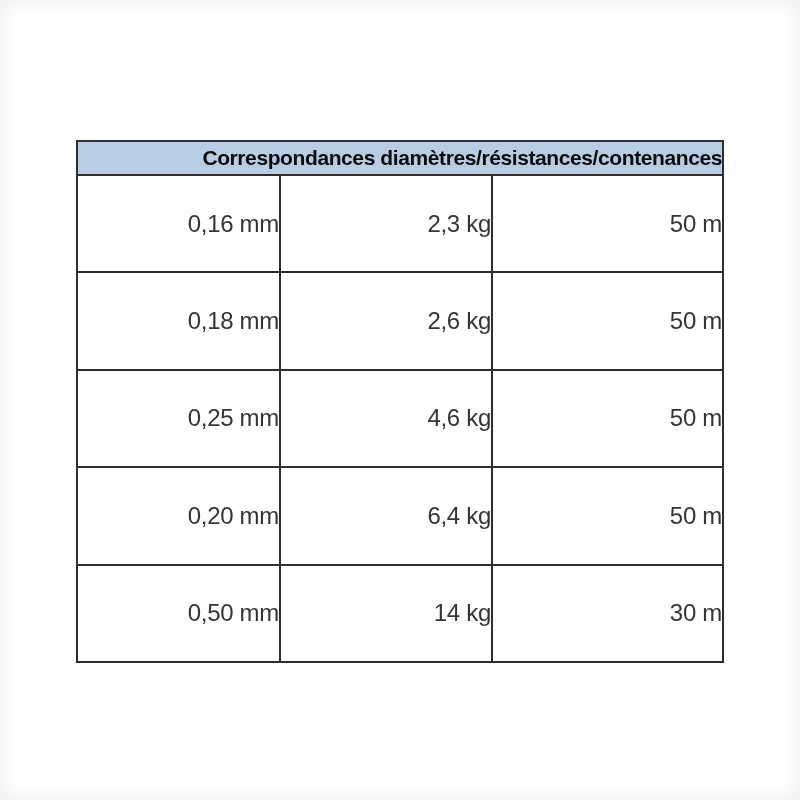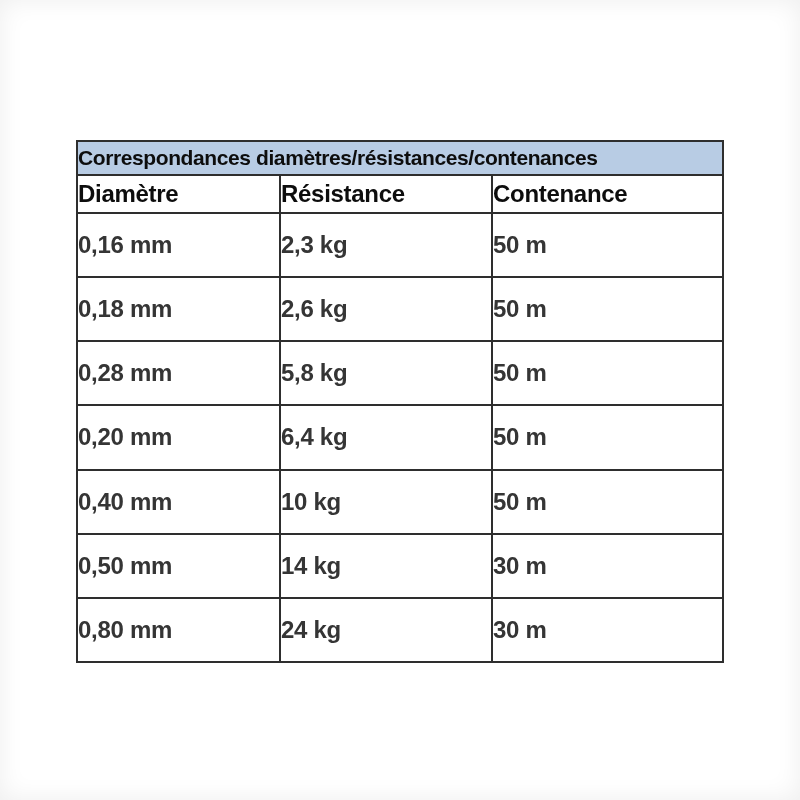--- a/index.html
+++ b/index.html
@@ -22,21 +22,21 @@
     left: 76px;
     top: 140px;
     width: 646px;
     height: 523px;
     border-collapse: collapse;
     table-layout: fixed;
   }
   table.spec-table th,
   table.spec-table td {
     border: 2px solid #2e2e2e;
-    text-align: left;
+    text-align: right;
     vertical-align: middle;
     padding: 0;
     overflow: visible;
   }
   th.title-cell {
     background: #b8cce4;
     color: #0d0d0d;
     font-size: 21px;
     font-weight: bold;
     height: 32px;
@@ -49,21 +49,21 @@
     color: #0d0d0d;
     font-size: 24px;
     font-weight: bold;
     height: 36px;
     letter-spacing: -0.3px;
   }
   tbody td {
     background: #ffffff;
     color: #353535;
     font-size: 24px;
-    font-weight: bold;
+    font-weight: normal;
     letter-spacing: -0.3px;
     margin-left: 28px;
   }
   col.c1 { width: 203px; }
   col.c2 { width: 212px; }
   col.c3 { width: 231px; }
 </style>
 </head>
 <body>
 
@@ -71,57 +71,42 @@
   <table class="spec-table">
     <colgroup>
       <col class="c1">
       <col class="c2">
       <col class="c3">
     </colgroup>
     <thead>
       <tr>
         <th class="title-cell" colspan="3">Correspondances diamètres/résistances/contenances</th>
       </tr>
-      <tr class="cols-row">
-        <th>Diamètre</th>
-        <th>Résistance</th>
-        <th>Contenance</th>
-      </tr>
     </thead>
     <tbody id="table-body">
         <tr>
           <td>0,16 mm</td>
           <td>2,3 kg</td>
           <td>50 m</td>
         </tr>
         <tr>
           <td>0,18 mm</td>
           <td>2,6 kg</td>
           <td>50 m</td>
         </tr>
         <tr>
-          <td>0,28 mm</td>
-          <td>5,8 kg</td>
+          <td>0,25 mm</td>
+          <td>4,6 kg</td>
           <td>50 m</td>
         </tr>
         <tr>
           <td>0,20 mm</td>
           <td>6,4 kg</td>
           <td>50 m</td>
         </tr>
         <tr>
-          <td>0,40 mm</td>
-          <td>10 kg</td>
-          <td>50 m</td>
-        </tr>
-        <tr>
           <td>0,50 mm</td>
           <td>14 kg</td>
-          <td>30 m</td>
-        </tr>
-        <tr>
-          <td>0,80 mm</td>
-          <td>24 kg</td>
           <td>30 m</td>
         </tr>
       </tbody>
   </table>
 </div>
 
 </body></html>

